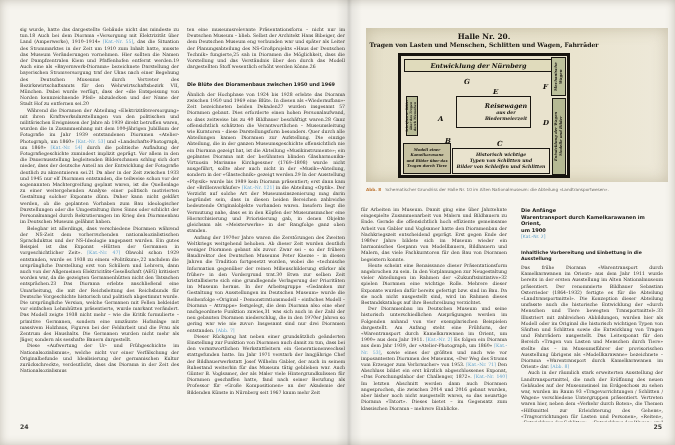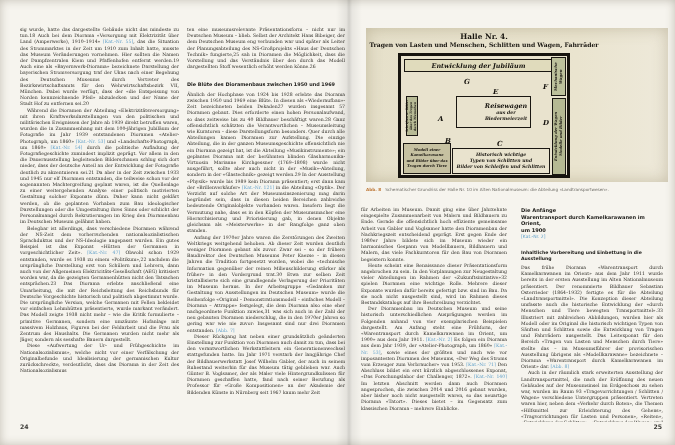--- a/index.html
+++ b/index.html
@@ -73,24 +73,24 @@
       <p class="indent"><span>Dieser Rückgang hat neben einer grundsätzlich geänderten Einstellung zur Funktion von Dioramen auch damit zu tun, dass bei den verantwortlichen Werkstattleitern ein Generationenwechsel stattgefunden hatte. Im Jahr 1971 verstarb der langjährige Chef der Bildhauerwerkstatt Josef Wilhelm Gabler, der auch in seinem Ruhestand weiterhin für das Museum tätig geblieben war. Auch Günter B. Voglsamer, der als Maler viele Hintergrundkulissen für Dioramen geschaffen hatte, fand nach seiner Berufung als Professor für «Große Kompositionen» an der Akademie der Bildenden Künste in Nürnberg seit 1967 kaum mehr Zeit</span></p>
     </div>
     <div class="pagenum left">24</div>
   </div>
 
   <div class="gutter"></div>
 
   <div class="page page-right">
 
     <div class="figure">
-      <div class="fig-title1">Halle Nr. 4.</div>
+      <div class="fig-title1">Halle Nr. 20.</div>
       <div class="fig-title2">Tragen von Lasten und Menschen, Schlitten und Wagen, Fahrräder</div>
       <div class="plan">
-        <div class="pbox room-topbar">Entwicklung der Jubiläum</div>
+        <div class="pbox room-topbar">Entwicklung der Nürnberg</div>
         <div class="pbox room-left vert">Schriften u. Bilder
 über das Tragen
 durch Menschen</div>
         <div class="pbox room-center">
           <span class="l1">Reisewagen</span>
           <span class="l2">aus der
 Biedermeierzeit</span>
         </div>
         <div class="pbox room-bottom">Historisch wichtige
 Typen von Schlitten und

